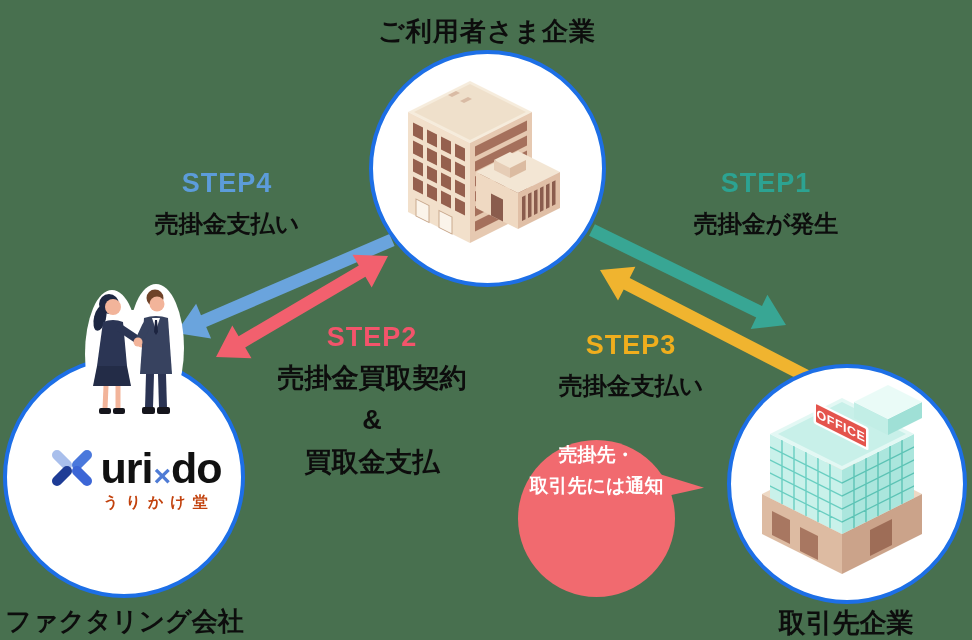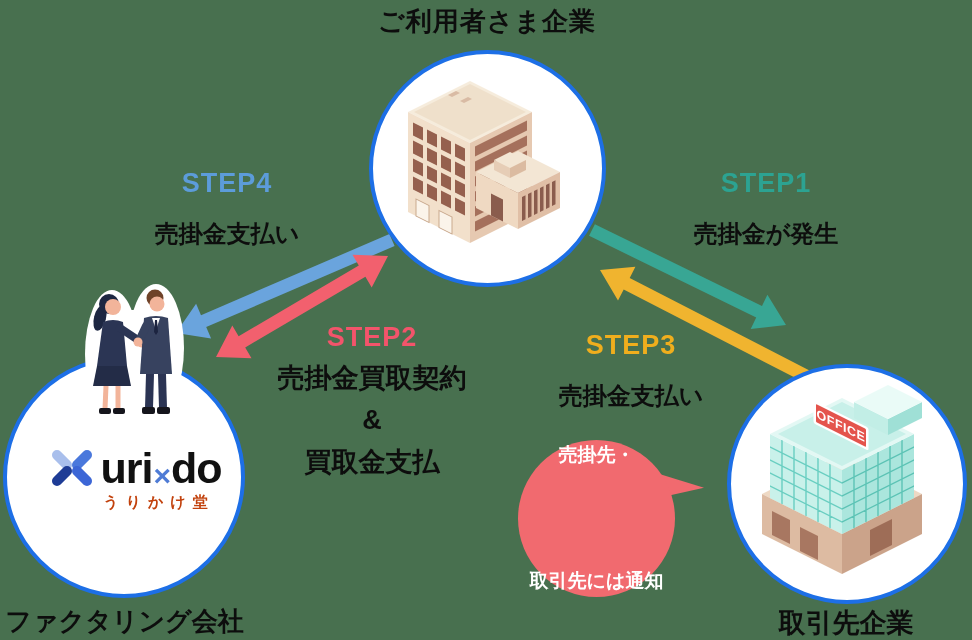--- a/index.html
+++ b/index.html
@@ -16,41 +16,41 @@
   .circle { position:absolute; background:#fff; border:4px solid var(--circle-border,#1D6FE6); border-radius:50%; z-index:2; }
   .circle.top   { left:369px; top:50px;  width:237px; height:237px; }
   .circle.left  { left:3px;   top:356px; width:242px; height:242px; }
   .circle.right { left:727px; top:364px; width:240px; height:240px; }
 
   .bldg { position:absolute; z-index:3; }
   .bldg.topb  { left:390px; top:66px;  }
   .bldg.rightb{ left:742px; top:382px; }
   .people { position:absolute; left:82px; top:282px; z-index:4; }
 
-  .node-title { position:absolute; left:287px; top:4px; width:400px; text-align:center;
+  .node-title { position:absolute; left:287px; top:14px; width:400px; text-align:center;
     font-size:26px; font-weight:900; color:var(--ink,#0D0D0D); letter-spacing:1px; z-index:5; }
   .node-label { position:absolute; font-weight:900; color:var(--ink,#0D0D0D); z-index:5; text-align:center; }
   .node-label.factoring { left:2px; top:604px; width:245px; font-size:26px; }
   .node-label.client    { left:746px; top:605px; width:200px; font-size:27px; }
 
   .step { position:absolute; width:200px; text-align:center; z-index:5; }
   .step .step-label { font-size:27px; font-weight:800; letter-spacing:1px; line-height:1.15; }
-  .step .step-desc  { font-size:24px; font-weight:900; color:var(--ink,#0D0D0D); margin-top:17px; line-height:1.5; }
+  .step .step-desc  { font-size:24px; font-weight:900; color:var(--ink,#0D0D0D); margin-top:7px; line-height:1.5; }
   .step.s4 { left:127px; top:168px; }
   .step.s1 { left:666px; top:168px; }
   .step.s2 { left:272px; top:322px; }
   .step.s2 .step-desc { font-size:27px; line-height:1.55; margin-top:5px; }
   .step.s3 { left:531px; top:330px; }
   .s1 .step-label { color:var(--label-step1,#2CA392); }
   .s2 .step-label { color:var(--label-step2,#F3546B); }
   .s3 .step-label { color:var(--label-step3,#F0AE1D); }
   .s4 .step-label { color:var(--label-step4,#5C9CDA);text-align:center; }
 
   .bubble { position:absolute; left:518px; top:440px; width:157px; height:157px; border-radius:50%;
-    background:var(--bubble,#F16A6F); z-index:6; display:flex; flex-direction:column; justify-content:space-between;
+    background:var(--bubble,#F16A6F); z-index:6; display:flex; flex-direction:column; justify-content:flex-start;
     align-items:center; text-align:center; }
   .bubble .bline { color:#fff; font-size:19px; font-weight:800; line-height:1.62; }
   .bubble-tail { position:absolute; left:640px; top:468px; width:64px; height:34px;
     background:var(--bubble,#F16A6F); clip-path:polygon(0 0, 100% 58%, 0 100%); z-index:5; }
 
   .logo { position:absolute; left:12px; top:86px; width:100%; display:flex; flex-direction:column;
     align-items:center; z-index:3; }
   .logo-row { display:flex; align-items:center; gap:6px; }
   .logo-text { font-size:43px; font-weight:800; color:#111; letter-spacing:-1px; line-height:1; }
   .logo-x { color:#4E7BD5; font-size:30px; font-weight:800; margin:0 1px; position:relative; top:3px; }

